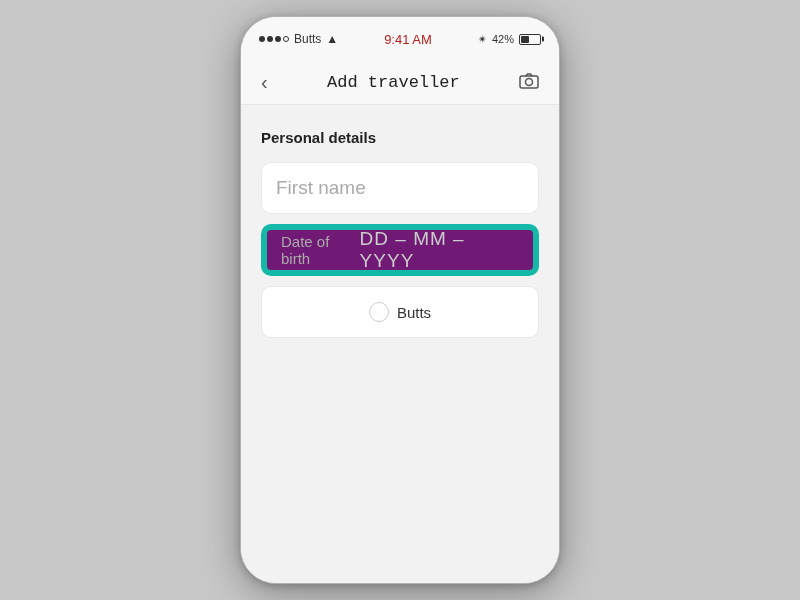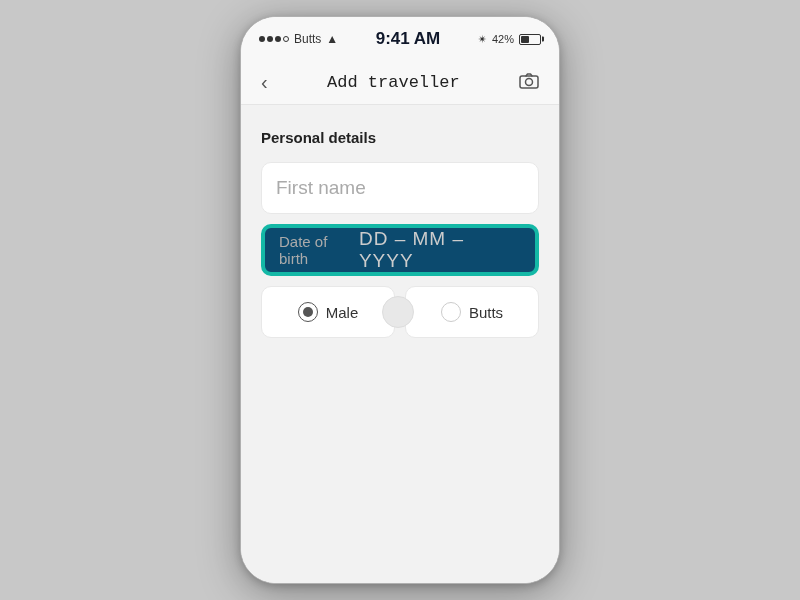--- a/index.html
+++ b/index.html
@@ -66,23 +66,23 @@
     .wifi-icon {
       font-size: 12px;
     }
 
     .carrier-label {
       font-size: 12px;
       font-weight: 500;
     }
 
     .status-bar-center {
-      font-size: 17px;
-      font-weight: 700;
-      color: #0f172a;
+      font-size: 13px;
+      font-weight: 400;
+      color: #b91c1c;
     }
 
     .status-bar-right {
       display: flex;
       align-items: center;
       gap: 5px;
       font-size: 11px;
       color: #333;
     }
 
@@ -182,28 +182,28 @@
       font-size: 19px;
       color: #999;
       width: 100%;
     }
 
     .form-field input::placeholder {
       color: #aaa;
     }
 
     .dob-field {
-      background: #0c4a6e;
+      background: #701a75;
       border-radius: 10px;
       padding: 0 14px;
       height: 52px;
       display: flex;
       align-items: center;
       margin-bottom: 10px;
-      border: 4px solid #14b8a6;
+      border: 6px solid #14b8a6;
       justify-content: flex-end;
     }
 
     .dob-label {
       font-size: 15px;
       color: #aaa;
     }
 
     .dob-placeholder {
       font-size: 19px;
@@ -320,27 +320,20 @@
     </div>
 
 
     <div class="dob-field">
       <span class="dob-label">Date of birth</span>
       <span class="dob-placeholder">DD – MM – YYYY</span>
     </div>
 
     <div class="gender-row">
 
-      <div class="gender-option">
-        <div class="radio-circle selected">
-          <div class="radio-inner"></div>
-        </div>
-        <span class="gender-label">Male</span>
-        <div class="drag-handle"></div>
-      </div>
 
       <div class="gender-option">
         <div class="radio-circle"></div>
         <span class="gender-label">Butts</span>
       </div>
     </div>
 
   </div>
 </div>
 

